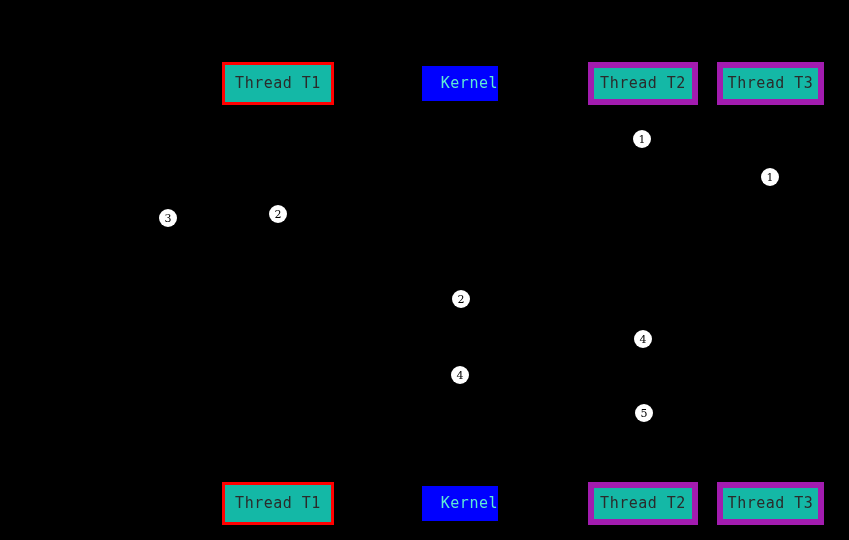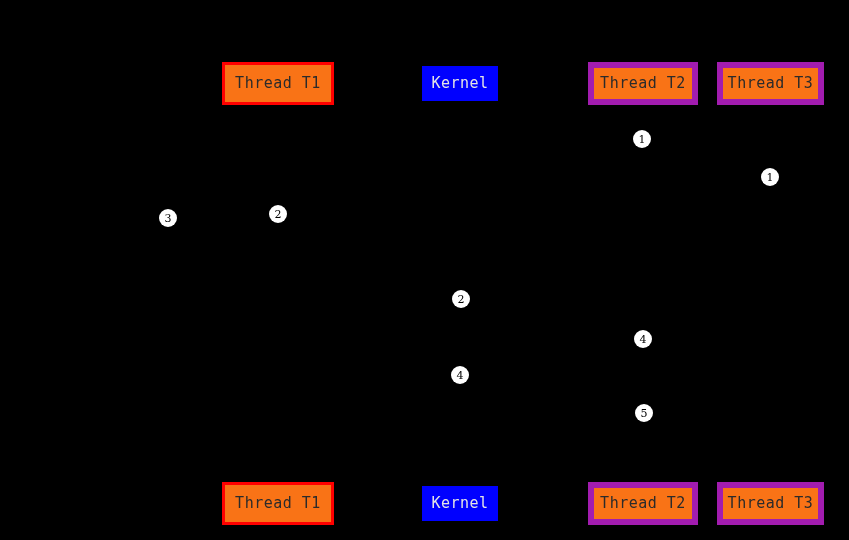--- a/index.html
+++ b/index.html
@@ -24,33 +24,34 @@
     display: flex;
     align-items: center;
     justify-content: center;
     font-family: "DejaVu Sans Mono", "Liberation Mono", monospace;
     font-size: 15px;
     letter-spacing: 0.5px;
     white-space: nowrap;
     line-height: 1;
   }
   .participant.outlined {
-    background: #f97316;
+    background: #14b8a6;
     color: #2b2b2b;
   }
   .participant.red {
     border: 3px solid #ff0000;
   }
   .participant.blue {
     border: 6px solid #a21caf;
   }
   .participant.filled {
     background: #0000ff;
-    color: #e5e5e5;
+    color: #5eead4;
     border: none;
+    justify-content: flex-end;
   }
 
   
   .lifeline {
     position: absolute;
     width: 1px;
     background: #000000;
   }
   .lifeline-tick {
     position: absolute;

